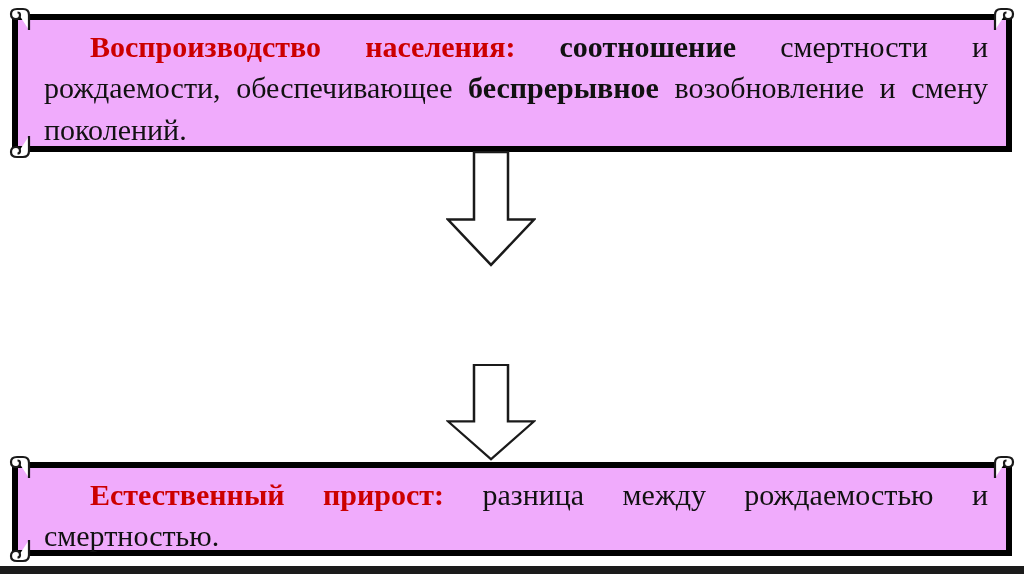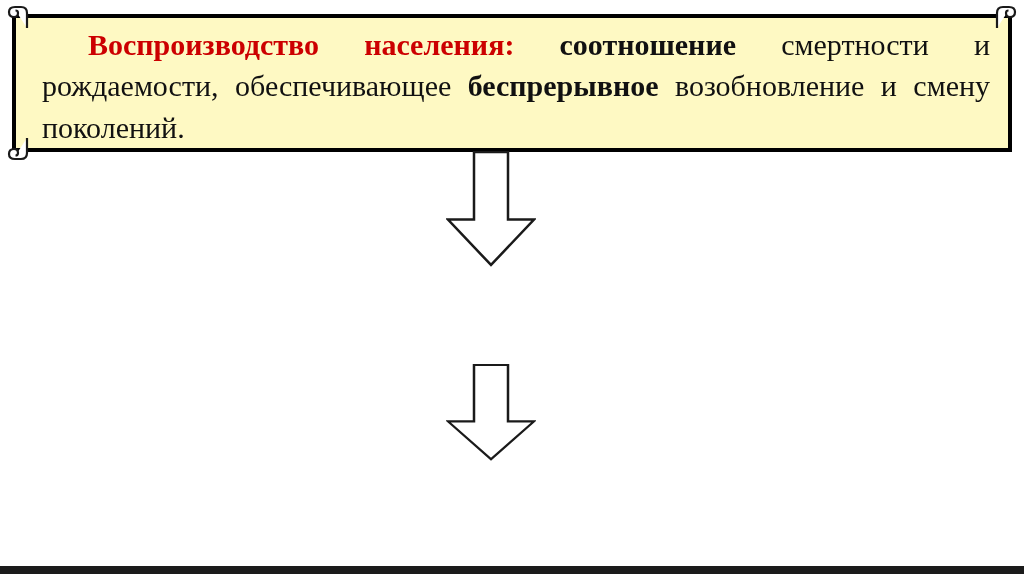--- a/index.html
+++ b/index.html
@@ -2,21 +2,21 @@
 <html><head>
 <meta charset="utf-8">
 <style>
   html,body{margin:0;padding:0;background:#ffffff;}
   .slide{
     position:relative;width:1024px;height:574px;background:#ffffff;overflow:hidden;
     font-family:"Liberation Serif","DejaVu Serif",serif;color:#111;
   }
   
   .scroll{
-    position:absolute;background:#fef9c3;border:4px solid #000000;box-sizing:border-box;
+    position:absolute;background:#f0abfc;border:6px solid #000000;box-sizing:border-box;
   }
   .box1{left:12px;top:14px;width:1000px;height:138px;}
   .box2{left:12px;top:268px;width:1000px;height:98px;}
   .box3{left:12px;top:462px;width:1000px;height:94px;}
   .scroll p{
     margin:0;padding:6px 18px 6px 26px;
     font-size:30px;line-height:1.38;
     text-align:justify;text-align-last:left;text-indent:46px;
   }
   .lead{color:#cc0000;font-weight:bold;}
@@ -65,15 +65,33 @@
     </svg>
   </div>
 
 
   <div class="arrow-wrap arrow2">
     <svg viewBox="0 0 90 115" preserveAspectRatio="none">
       <polygon points="28,1 62,1 62,68 88,68 45,113 2,68 28,68" fill="#ffffff" stroke="#1a1a1a" stroke-width="2.5" stroke-linejoin="miter"></polygon>
     </svg>
   </div>
 
+  <div class="scroll box3">
+    <span class="curl curl-tl">
+      <svg viewBox="0 0 22 24">
+          <path d="M20 23 V8 Q20 2 14 2 H8 Q2 2 2 7 Q2 12 7 12 Q11 12 11 8 Q11 5.5 8.5 5.5" fill="#ffffff" stroke="#1a1a1a" stroke-width="2.2"></path>
+        </svg>
+    </span>
+    <span class="curl curl-bl">
+      <svg viewBox="0 0 22 24">
+          <path d="M20 23 V8 Q20 2 14 2 H8 Q2 2 2 7 Q2 12 7 12 Q11 12 11 8 Q11 5.5 8.5 5.5" fill="#ffffff" stroke="#1a1a1a" stroke-width="2.2"></path>
+        </svg>
+    </span>
+    <span class="curl curl-tr">
+      <svg viewBox="0 0 22 24">
+          <path d="M20 23 V8 Q20 2 14 2 H8 Q2 2 2 7 Q2 12 7 12 Q11 12 11 8 Q11 5.5 8.5 5.5" fill="#ffffff" stroke="#1a1a1a" stroke-width="2.2"></path>
+        </svg>
+    </span>
+    <p><span class="lead">Естественный прирост: </span><span>разница между рождаемостью и смертностью.</span></p>
+  </div>
 
   <div class="bottom-strip"></div>
 </div>
 
 </body></html>

